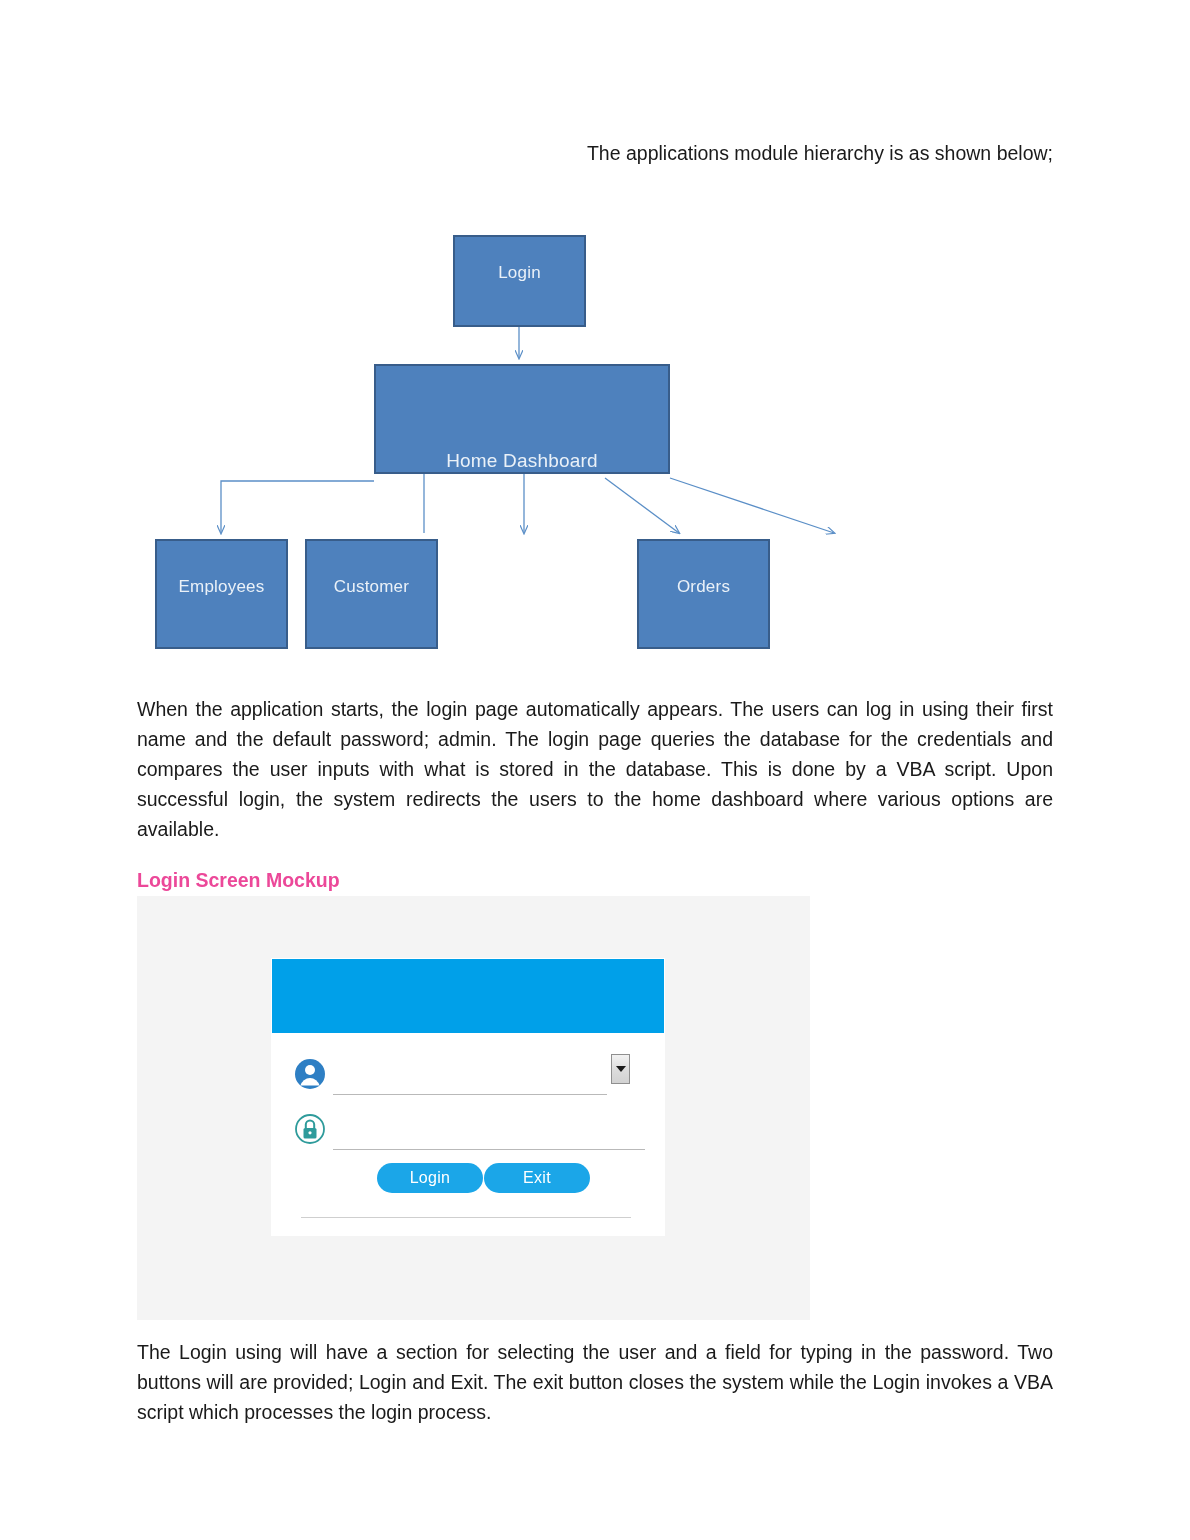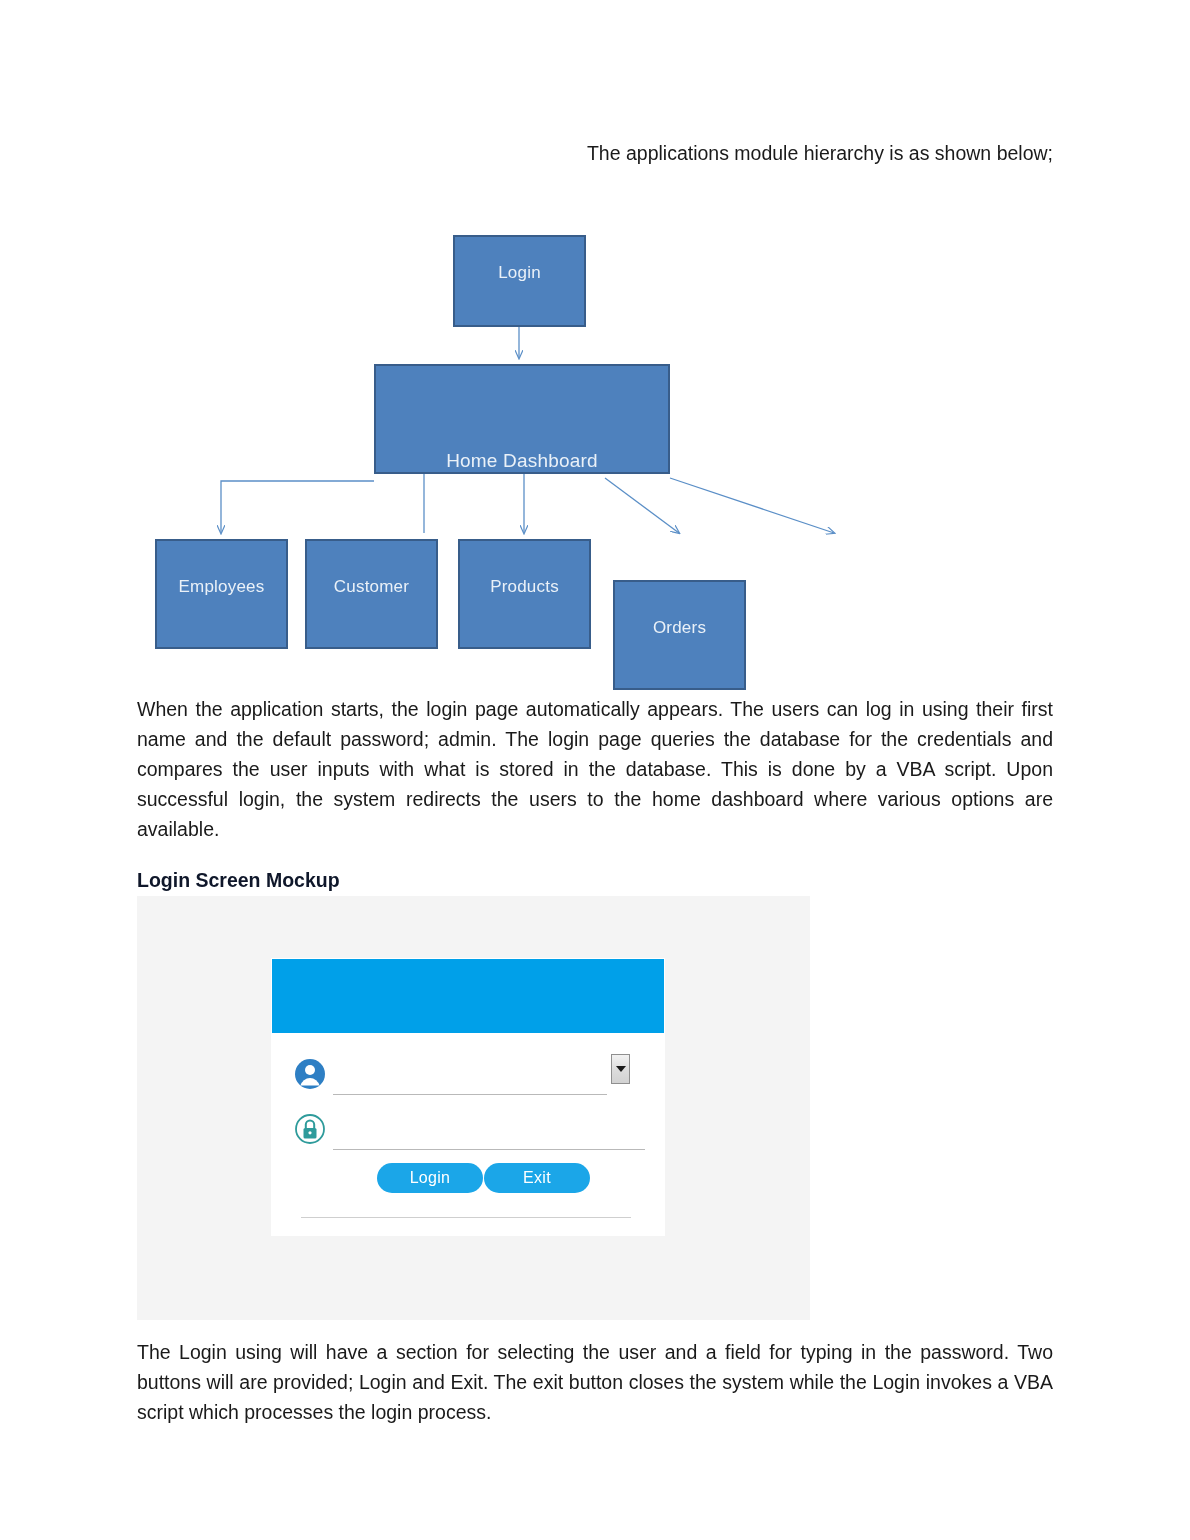--- a/index.html
+++ b/index.html
@@ -42,21 +42,21 @@
   .para-desc   { top: 694px; }
   .para-footer { top: 1337px; }
 
   .heading {
     position: absolute;
     left: 137px;
     top: 866px;
     font-size: 19.5px;
     line-height: 28px;
     font-weight: bold;
-    color: #0f172a;
+    color: #ec4899;
   }
 
   
   .diagram {
     position: absolute;
     left: 137px;
     top: 200px;
     width: 916px;
     height: 470px;
   }
@@ -81,21 +81,21 @@
   .node-login span     { margin-top: 26px; }
 
   .node-dashboard { left: 237px; top: 164px; width: 296px; height: 110px; align-items: flex-end; }
   .node-dashboard span { margin-top: 38px; font-size: 19px; }
 
   .node-child  { top: 339px; width: 133px; height: 110px; }
   .node-child span { margin-top: 36px; }
   .node-employees { left: 18px;  }
   .node-customer  { left: 168px; }
   .node-products  { left: 321px; }
-  .node-orders    { left: 476px; margin-top: 41px; }
+  .node-orders    { left: 500px; }
   .node-reports   { left: 631px; }
 
   
   .mockup {
     position: absolute;
     left: 137px;
     top: 896px;
     width: 673px;
     height: 424px;
     background: #f4f4f4;
@@ -251,23 +251,20 @@
     </div>
 
     <div class="node node-child node-employees">
       <span>Employees</span>
     </div>
 
     <div class="node node-child node-customer">
       <span>Customer</span>
     </div>
 
-    <div class="node node-child node-products">
-      <span>Products</span>
-    </div>
 
     <div class="node node-child node-orders">
       <span>Orders</span>
     </div>
 
   </div>
 
   <div class="para para-desc">When the application starts, the login page automatically appears. The users can log in using their first name and the default password; admin. The login page queries the database for the credentials and compares the user inputs with what is stored in the database. This is done by a VBA script. Upon successful login, the system redirects the users to the home dashboard where various options are available.</div>
 
   <div class="heading">Login Screen Mockup</div>

